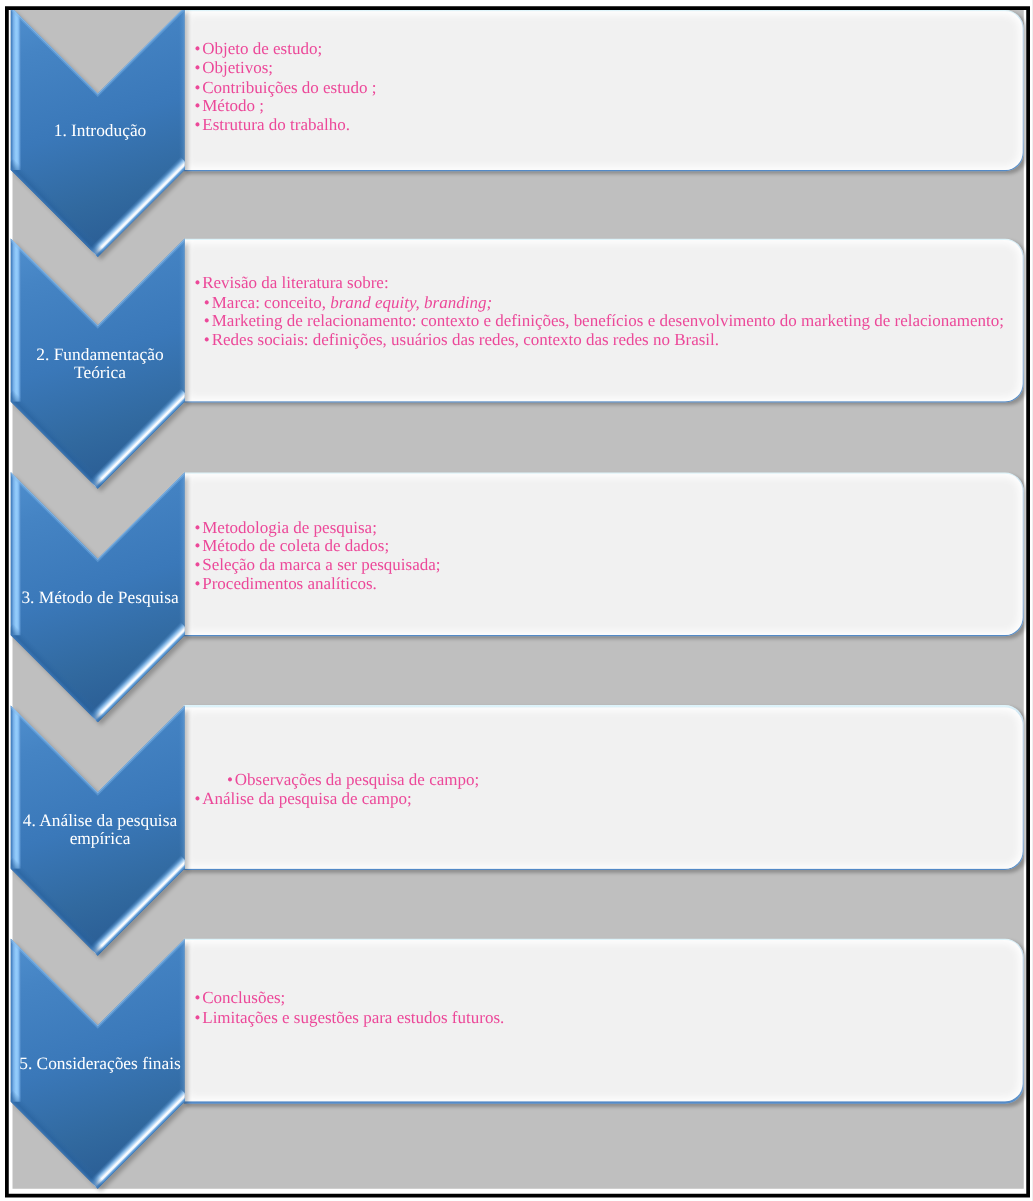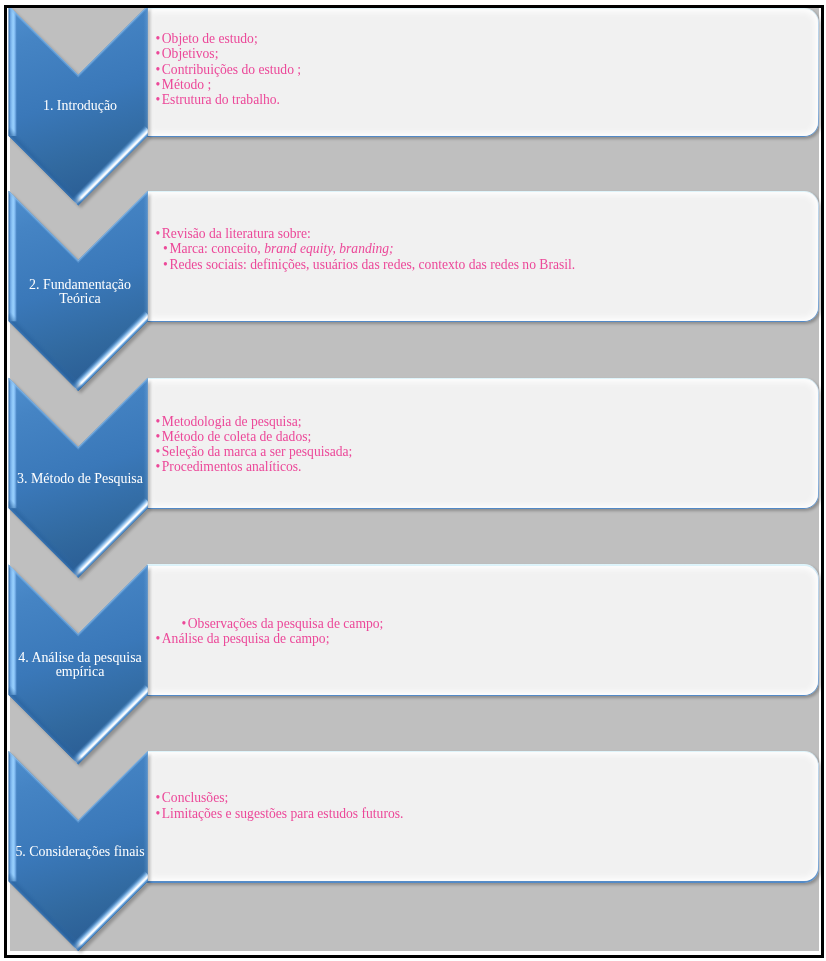--- a/index.html
+++ b/index.html
@@ -181,20 +181,21 @@
         <div class="ptext" style="left: 155.5px; top: 4.2px; height: 130.5px;">
           <div class="bl" style="padding-left: 0px;"><span class="bu">•</span><span>Objeto de estudo;</span></div>
           <div class="bl" style="padding-left: 0px;"><span class="bu">•</span><span>Objetivos;</span></div>
           <div class="bl" style="padding-left: 0px;"><span class="bu">•</span><span>Contribuições do estudo ;</span></div>
           <div class="bl" style="padding-left: 0px;"><span class="bu">•</span><span>Método ;</span></div>
           <div class="bl" style="padding-left: 0px;"><span class="bu">•</span><span>Estrutura do trabalho.</span></div>
         </div>
         <div class="ptext" style="left: 155.5px; top: 192px; height: 114px;">
           <div class="bl" style="padding-left: 0px;"><span class="bu">•</span><span>Revisão da literatura sobre:</span></div>
           <div class="bl" style="padding-left: 7.6px;"><span class="bu">•</span><span>Marca:  conceito, </span><i>brand equity, branding;</i></div>
+          <div class="bl" style="padding-left: 7.6px;"><span class="bu">•</span><span>Marketing de relacionamento: contexto e definições, benefícios  e  desenvolvimento do marketing de relacionamento;</span></div>
           <div class="bl" style="padding-left: 7.6px;"><span class="bu">•</span><span>Redes sociais:  definições, usuários das redes, contexto das redes no Brasil.</span></div>
         </div>
         <div class="ptext" style="left: 155.5px; top: 378.9px; height: 130.5px;">
           <div class="bl" style="padding-left: 0px;"><span class="bu">•</span><span>Metodologia de pesquisa;</span></div>
           <div class="bl" style="padding-left: 0px;"><span class="bu">•</span><span>Método de coleta de dados;</span></div>
           <div class="bl" style="padding-left: 0px;"><span class="bu">•</span><span>Seleção da marca a ser pesquisada;</span></div>
           <div class="bl" style="padding-left: 0px;"><span class="bu">•</span><span>Procedimentos analíticos.</span></div>
         </div>
         <div class="ptext" style="left: 155.5px; top: 565.6px; height: 130.5px;">
           <div class="bl" style="padding-left: 0px; margin-left: 26px;"><span class="bu">•</span><span>Observações da pesquisa de campo;</span></div>

